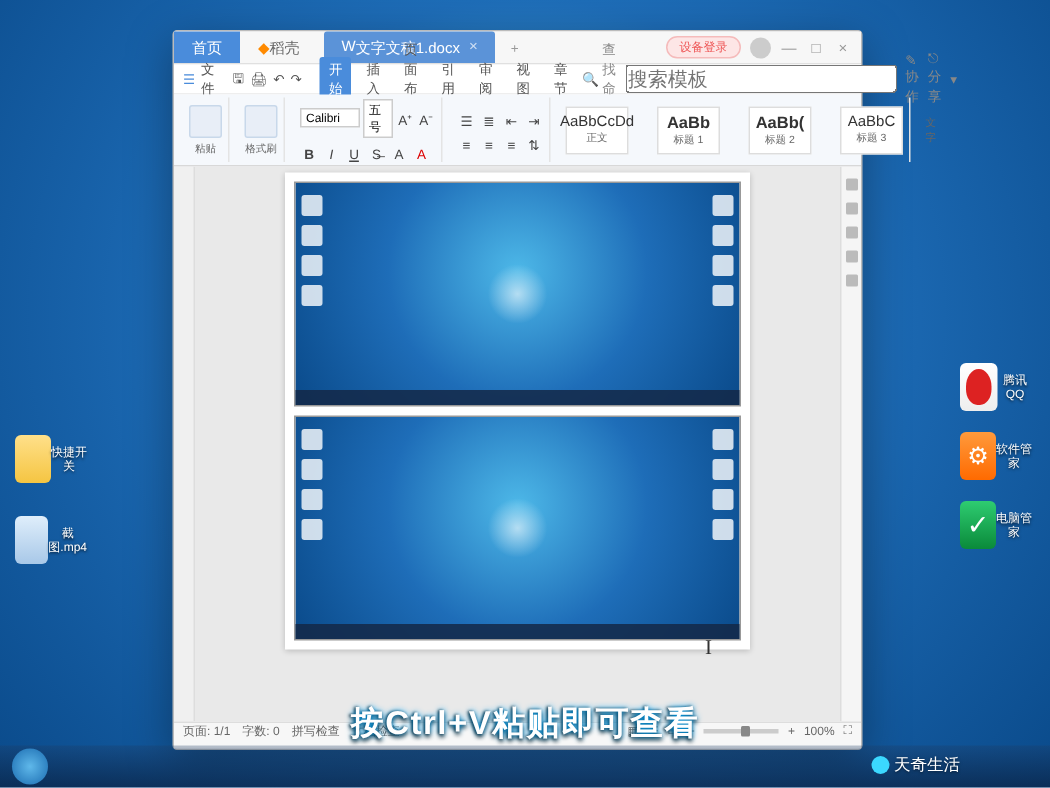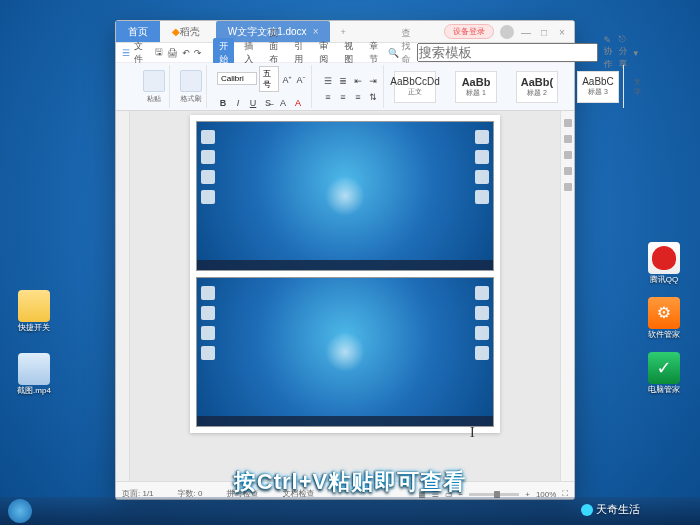--- a/index.html
+++ b/index.html
@@ -17,21 +17,21 @@
 .title-right{margin-left:auto;display:flex;align-items:center;gap:6px;padding-right:6px}
 .login-btn{background:#fde6e6;color:#e55;border:1px solid #f5bbbb;border-radius:9px;padding:1px 8px;font-size:8px}
 .avatar{width:14px;height:14px;background:#ccc;border-radius:50%}
 .winbtn{width:12px;height:10px;color:#999;font-size:10px;text-align:center}
 .menubar{height:20px;background:#fff;display:flex;align-items:center;padding:0 6px;gap:4px;border-bottom:1px solid #eee;color:#555;font-size:9px}
 .mb-sep{width:1px;height:12px;background:#ddd;margin:0 2px}
 .mb-tab{padding:2px 6px;cursor:pointer}
 .mb-tab.active{background:#4a8cdb;color:#fff;border-radius:2px}
 .menubar-right{margin-left:auto;display:flex;align-items:center;gap:6px;color:#888}
 .search{display:flex;align-items:center;gap:2px}
-.ribbon{height:48px;background:#f5f8fc;border-bottom:1px solid #d8d8d8;display:flex;align-items:center;padding:2px 23px;gap:6px}
+.ribbon{height:48px;background:#f5f8fc;border-bottom:1px solid #d8d8d8;display:flex;align-items:center;padding:2px 6px;gap:6px}
 .rib-group{display:flex;flex-direction:column;align-items:center;gap:2px;padding:0 4px;border-right:1px solid #e4e4e4;height:100%;justify-content:center}
 .rib-big{width:22px;height:22px;background:#e8eef7;border:1px solid #c8d8ea;border-radius:2px}
 .rib-lbl{font-size:7px;color:#666}
 .font-row{display:flex;align-items:center;gap:2px}
 .font-sel{border:1px solid #ccc;background:#fff;padding:1px 3px;font-size:8px;width:40px}
 .size-sel{border:1px solid #ccc;background:#fff;padding:1px 3px;font-size:8px;width:20px}
 .fmt-btns{display:flex;gap:3px;margin-top:2px}
 .fmt{width:12px;height:12px;border:1px solid transparent;text-align:center;line-height:12px;font-size:9px;color:#444;cursor:pointer}
 .style-box{width:42px;height:32px;border:1px solid #ddd;background:#fff;display:flex;flex-direction:column;align-items:center;justify-content:center;font-size:7px;color:#666}
 .style-box .sample{font-size:10px;color:#333}
@@ -42,27 +42,27 @@
 .page{width:310px;background:#fff;box-shadow:0 1px 4px rgba(0,0,0,.2);margin:0 auto 6px;padding:6px}
 .shot{width:100%;height:150px;background:radial-gradient(circle at 50% 40%,#4db8e8 0%,#1e6db8 50%,#0a4a8a 100%);position:relative;border:1px solid #999}
 .shot-icons{position:absolute;display:flex;flex-direction:column;gap:6px}
 .shot-icons.l{left:4px;top:8px}
 .shot-icons.r{right:4px;top:8px}
 .si{width:14px;height:14px;background:rgba(255,255,255,.8);border-radius:2px}
 .shot-tb{position:absolute;bottom:0;left:0;right:0;height:10px;background:rgba(20,40,70,.85)}
 .shot-logo{position:absolute;left:50%;top:50%;transform:translate(-50%,-50%);width:40px;height:40px;background:radial-gradient(circle,rgba(255,255,255,.6) 0%,transparent 70%)}
 .side-panel{width:14px;background:#f5f5f5;border-left:1px solid #ddd;display:flex;flex-direction:column;align-items:center;gap:8px;padding-top:8px}
 .sp-ico{width:8px;height:8px;background:#bbb;border-radius:1px}
-.statusbar{height:18px;background:#f7f7f7;border-top:1px solid #ddd;display:flex;align-items:flex-end;padding:0 6px;font-size:8px;color:#666;gap:24px}
+.statusbar{height:18px;background:#f7f7f7;border-top:1px solid #ddd;display:flex;align-items:flex-start;padding:0 6px;font-size:8px;color:#666;gap:8px}
 .sb-right{margin-left:auto;display:flex;align-items:center;gap:6px}
 .zoom-slider{width:50px;height:3px;background:#ccc;position:relative}
 .zoom-slider::after{content:"";position:absolute;left:50%;top:-2px;width:6px;height:7px;background:#888;border-radius:1px}
 .desktop-left{position:absolute;left:10px;top:290px;display:flex;flex-direction:column;gap:20px}
 .desktop-right{position:absolute;right:12px;top:242px;display:flex;flex-direction:column;gap:12px}
-.dicon{display:flex;flex-direction:column;align-items:center;width:48px;cursor:pointer}
+.dicon{display:flex;align-items:center;width:48px;cursor:pointer}
 .dicon-img{width:32px;height:32px;border-radius:4px;margin-bottom:2px}
 .dicon-lbl{font-size:8px;color:#fff;text-align:center;text-shadow:0 1px 2px rgba(0,0,0,.8);line-height:1.1}
 .qq{background:linear-gradient(#fff,#eee);position:relative}
 .qq::after{content:"";position:absolute;inset:4px;background:#d22;border-radius:50% 50% 45% 45%}
 .wechat{background:#07c160;border-radius:8px}
 .wechat::after{content:"●●";color:#fff;font-size:18px;position:absolute;left:4px;top:2px;letter-spacing:-4px}
 .orange{background:linear-gradient(#ff9a3c,#ff6a00);position:relative}
 .orange::after{content:"⚙";position:absolute;inset:0;display:flex;align-items:center;justify-content:center;color:#fff;font-size:16px}
 .guard{background:linear-gradient(#2ecc71,#0a8a3a);position:relative}
 .guard::after{content:"✓";position:absolute;inset:0;display:flex;align-items:center;justify-content:center;color:#fff;font-size:18px}

